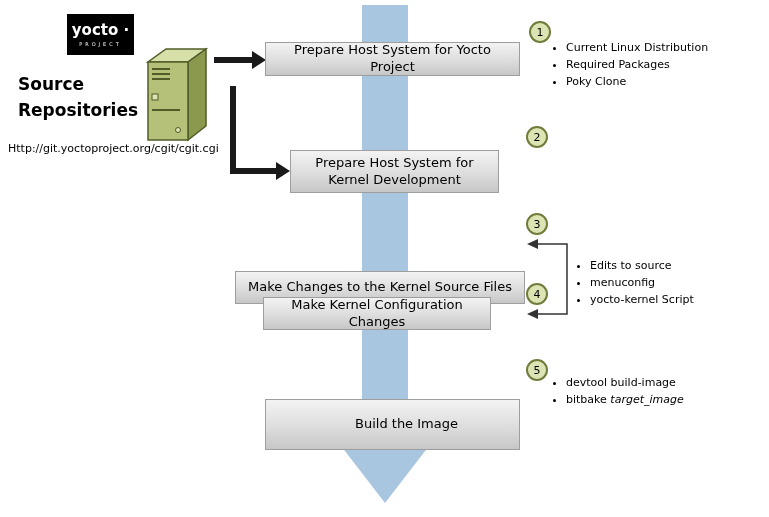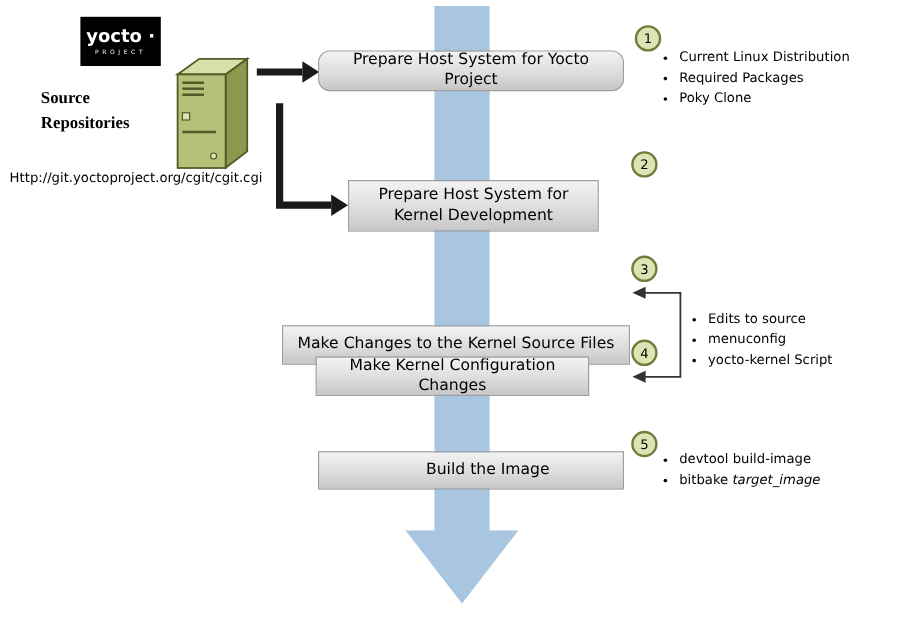--- a/index.html
+++ b/index.html
@@ -18,41 +18,41 @@
   
   .logo {
     position: absolute; left: 67px; top: 14px; width: 67px; height: 41px;
     background: #000; z-index: 3;
     display: flex; flex-direction: column; align-items: center; justify-content: center;
   }
   .logo .brand { color: #fff; font-size: 15px; font-weight: bold; line-height: 1; }
   .logo .sub   { color: #fff; font-size: 5px; letter-spacing: 3px; margin-top: 3px; }
 
   .source-label {
-    position: absolute; left: 34px; top: 72px; width: 110px; z-index: 3;
-    font-size: 14px; font-weight: bold; line-height: 1.5; font-family: Liberation Serif, serif;
+    position: absolute; left: 18px; top: 72px; width: 110px; z-index: 3;
+    font-size: 17px; font-weight: bold; line-height: 1.5;
   }
   .source-url {
     position: absolute; left: 8px; top: 142px; z-index: 3; font-size: 11px;
   }
 
   
   .stepbox {
     position: absolute; z-index: 3;
     background: linear-gradient(180deg, #f3f3f3 0%, #ddddDD 55%, #c7c7c7 100%);
     border: 1px solid #9e9e9e;
     display: flex; align-items: center; justify-content: center;
     text-align: center; font-size: 13px; line-height: 1.3;
     box-sizing: border-box; padding: 2px 8px;
   }
-  .box1 { left: 265px; top: 42px;  width: 255px; height: 34px; border-radius: 10px; }
+  .box1 { left: 265px; top: 42px;  width: 255px; height: 34px; }
   .box2 { left: 290px; top: 150px; width: 209px; height: 43px; }
   .box3 { left: 235px; top: 227px; width: 290px; height: 33px; margin-top: 44px; }
   .box4 { left: 263px; top: 297px; width: 228px; height: 33px; }
-  .box5 { left: 265px; top: 376px; width: 255px; height: 32px; padding-left: 36px; }
+  .box5 { left: 265px; top: 399px; width: 255px; height: 51px; padding-left: 36px; }
 
   
   .stepnum {
     position: absolute; z-index: 3; width: 22px; height: 22px;
     border-radius: 50%; background: #dde4b4; border: 2px solid #6f7d3c;
     box-sizing: border-box;
     display: flex; align-items: center; justify-content: center;
     font-size: 11px;
   }
   .num1 { left: 529px; top: 21px; }

